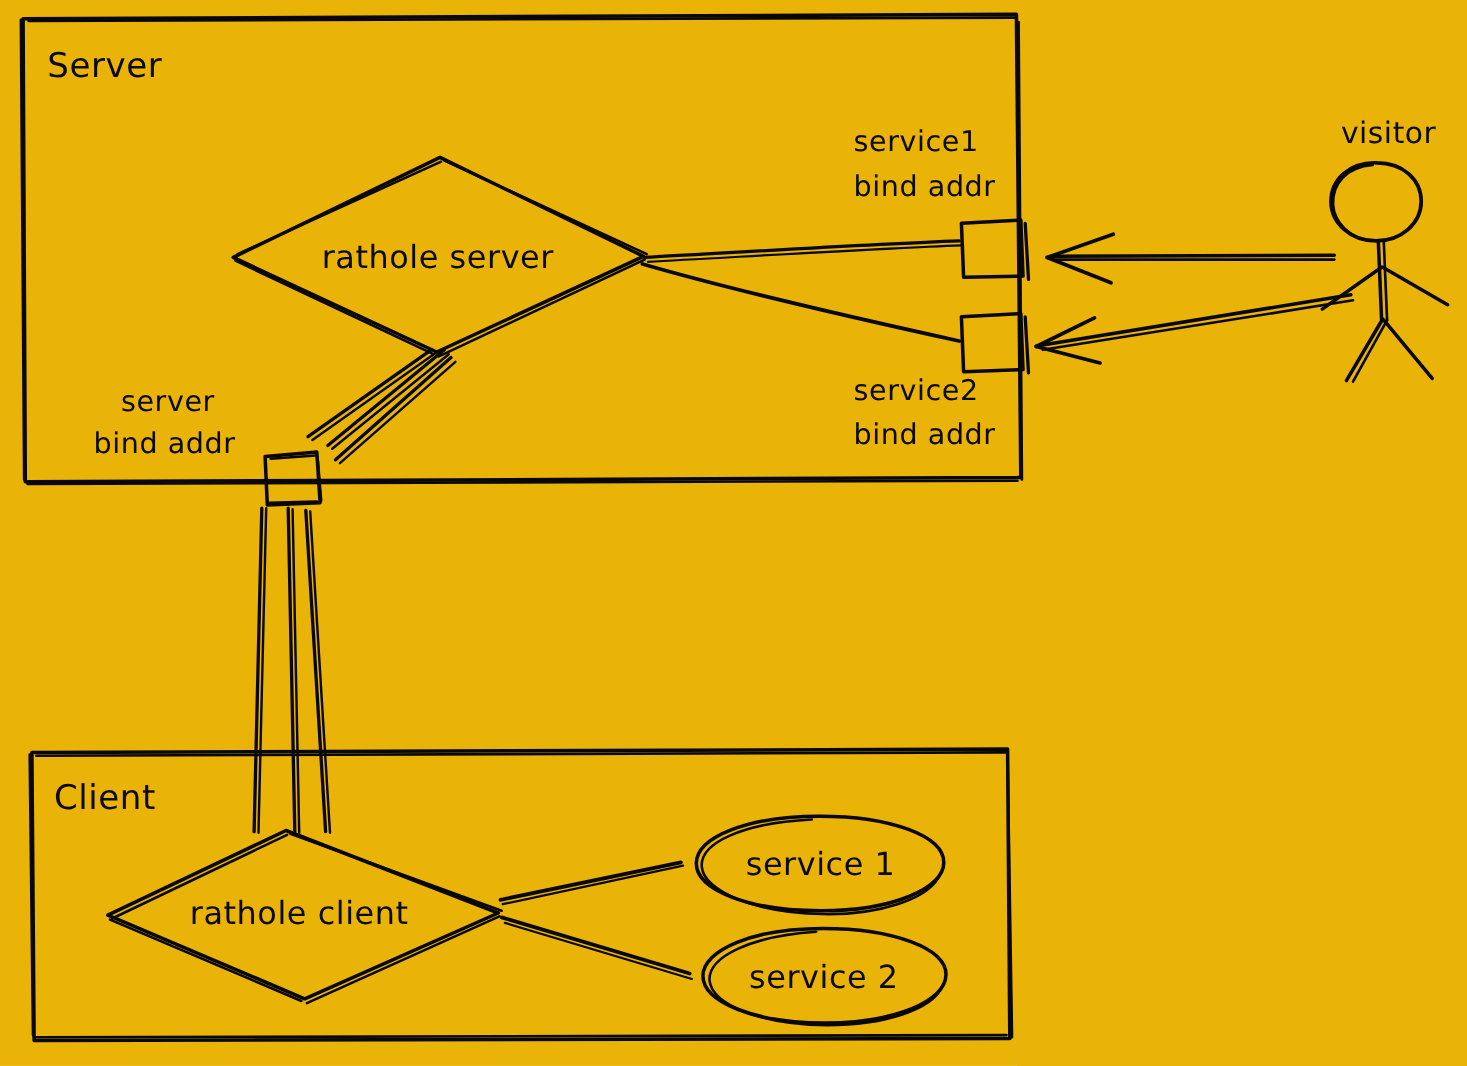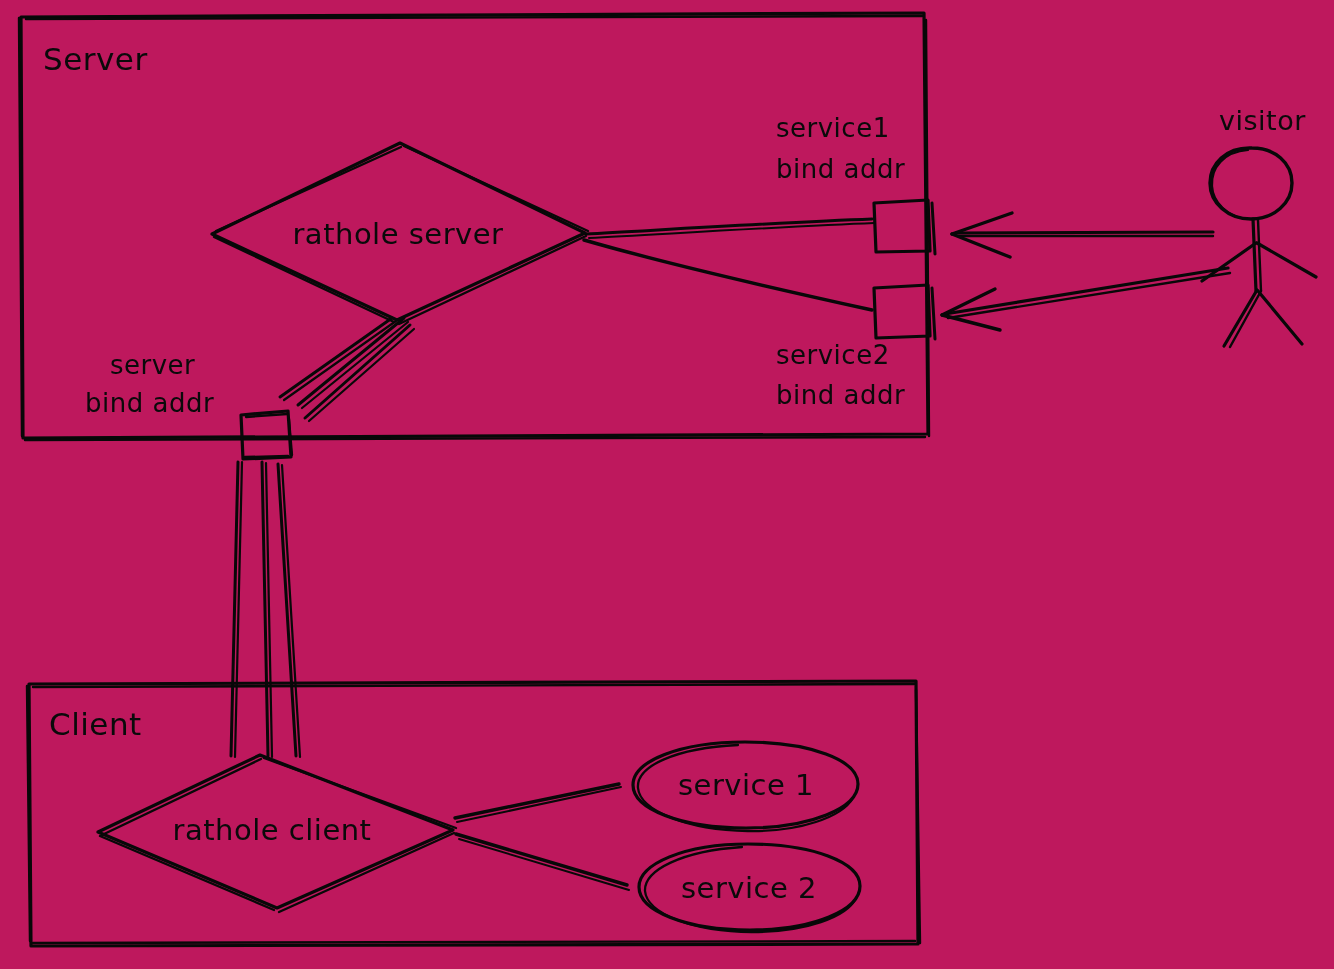--- a/index.html
+++ b/index.html
@@ -7,21 +7,21 @@
     padding: 0;
     background: #ffffff;
   }
   body {
     font-family: "DejaVu Sans", sans-serif;
   }
   #canvas-wrap {
     position: relative;
     width: 1334px;
     height: 969px;
-    background: #be185d;
+    background: #eab308;
     overflow: hidden;
   }
   svg#diagram {
     position: absolute;
     top: 0;
     left: 0;
     width: 1334px;
     height: 969px;
   }
   .hand-text {

